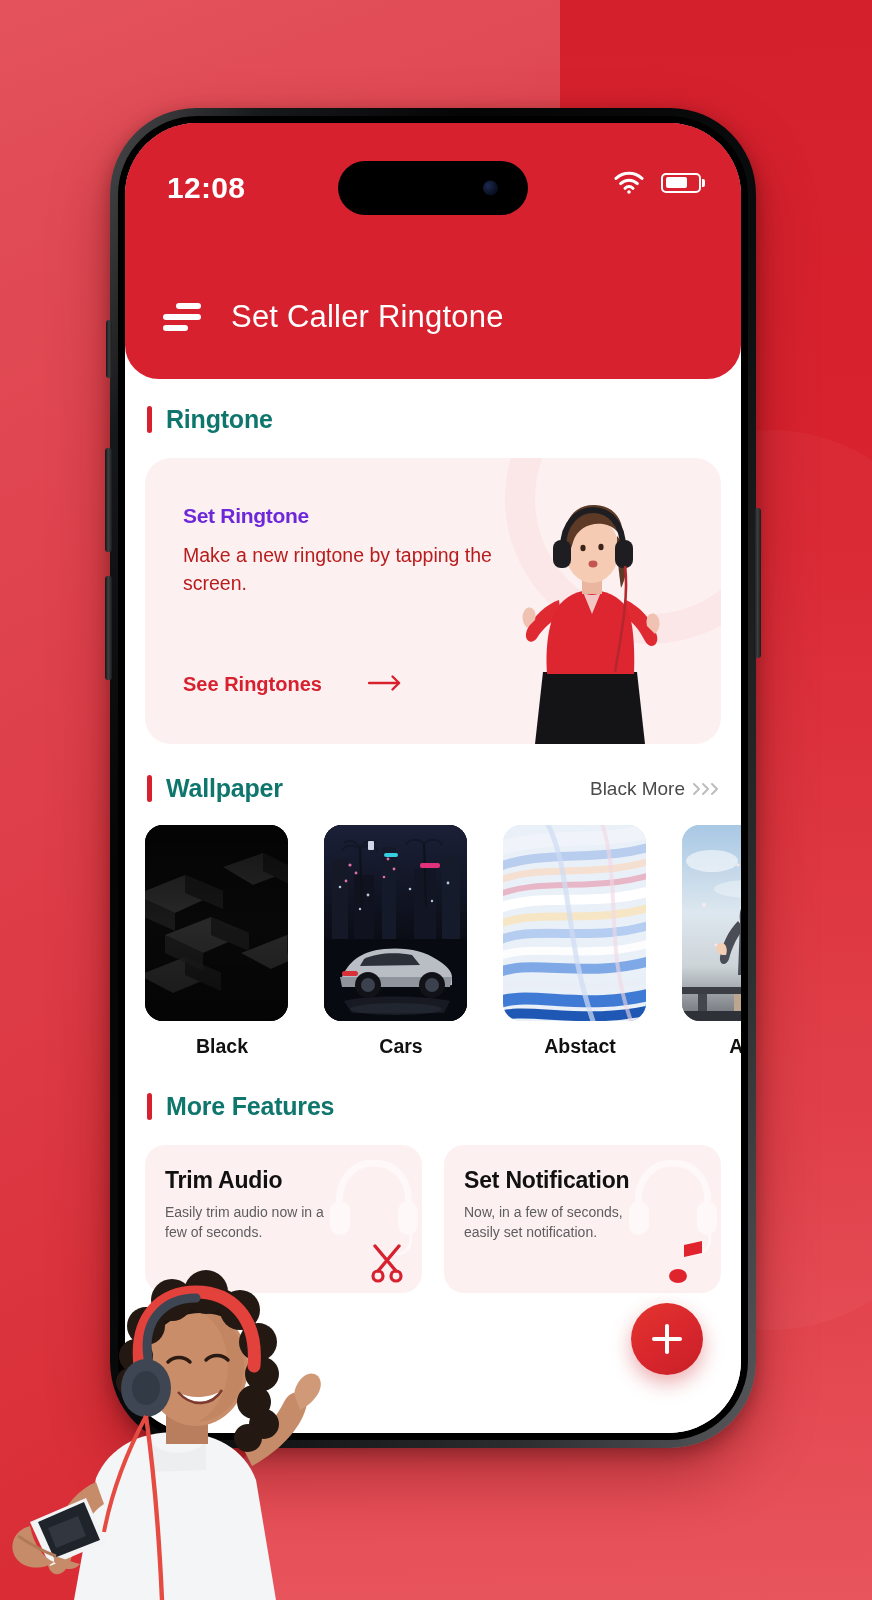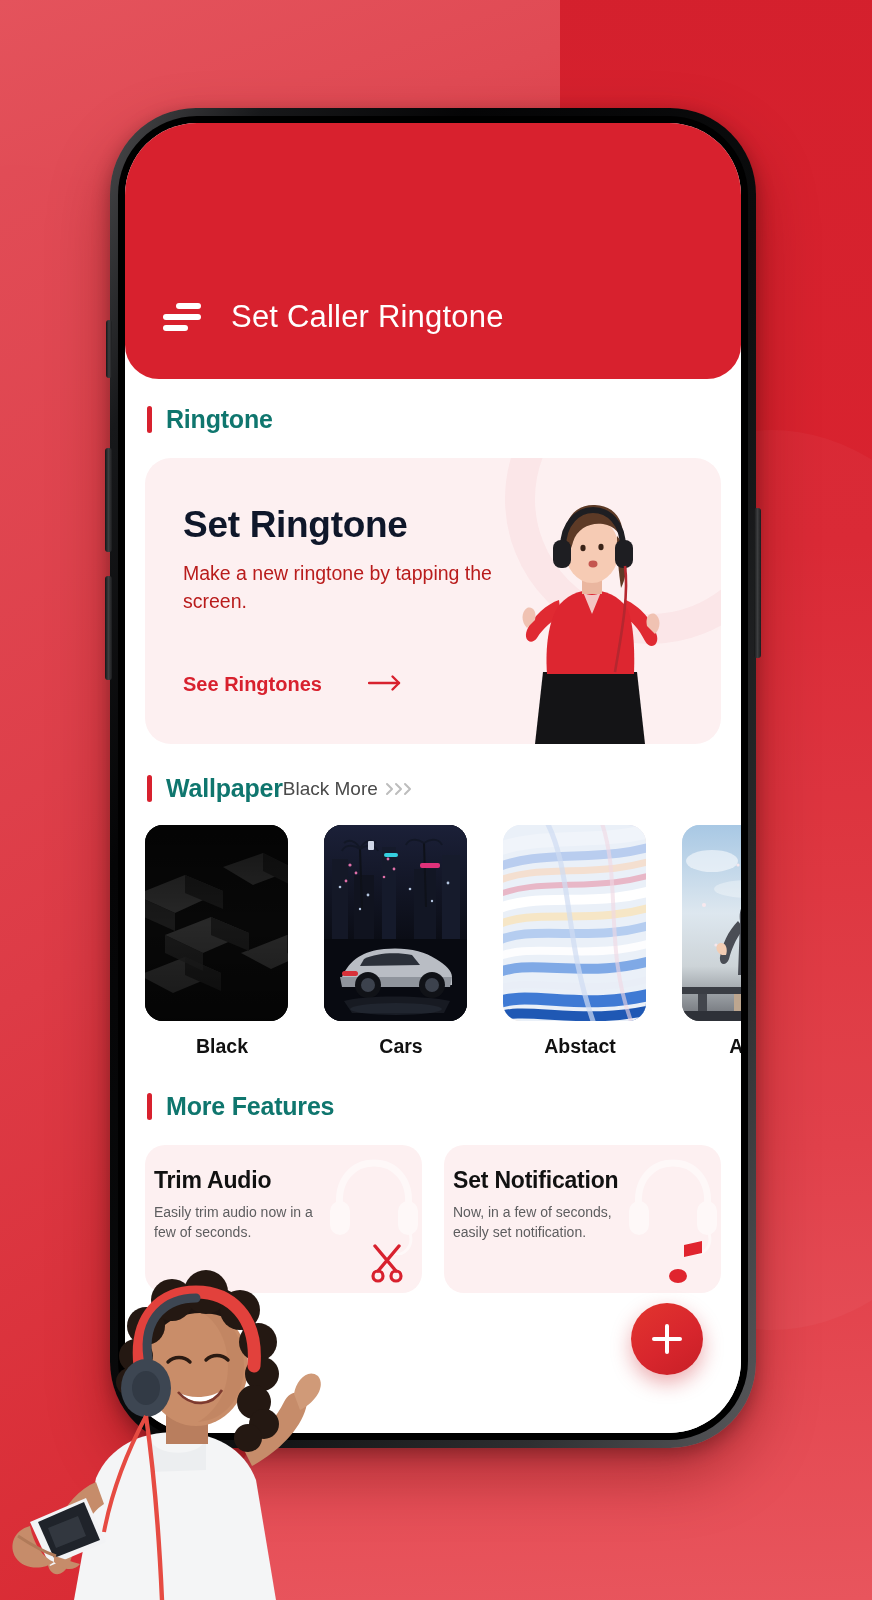--- a/index.html
+++ b/index.html
@@ -112,36 +112,36 @@
   
   .content {
     position:absolute; top:256px; left:0; right:0; bottom:0;
     background:#fff; overflow:hidden;
   }
 
   .sec-head { display:flex; align-items:center; gap:14px; padding:0 0 0 2px; }
   .sec-bar { width:5px; height:27px; background:#d8212e; border-radius:3px; }
   .sec-title { font-size:25px; font-weight:700; color:#0f766e; letter-spacing:-.2px; }
 
-  .row-between { display:flex; align-items:center; }
+  .row-between { display:flex; align-items:center; justify-content:space-between; }
   .view-more { display:flex; align-items:center; gap:6px; cursor:pointer; }
   .view-more span { font-size:19px; color:#4a4a4a; }
   .chevs { display:flex; align-items:center; color:#b9b9b9; font-size:20px; letter-spacing:-5px; }
 
   
   .promo {
     position:relative; margin:24px 20px 0 20px; height:286px;
     background:#fdf0f1; border-radius:26px; overflow:hidden;
   }
   .promo-arc {
     position:absolute; right:-74px; top:-104px; width:290px; height:290px;
     border-radius:50%; border:30px solid rgba(216,33,46,0.045);
   }
   .promo-txt { position:absolute; left:38px; top:46px; width:330px; }
-  .promo-title { font-size:37px; font-weight:700; color:#0f172a; letter-spacing:-.3px; }
+  .promo-title { font-size:21px; font-weight:700; color:#6d28d9; letter-spacing:-.3px; }
   .promo-sub { margin-top:14px; font-size:19.5px; line-height:1.42; color:#b91c1c; }
   .promo-cta { position:absolute; left:38px; bottom:48px; display:flex; align-items:center; gap:46px; cursor:pointer; }
   .promo-cta b { font-size:20px; color:#d8212e; font-weight:700; }
   .arrow-r { color:#d8212e; }
 
   
   .promo-girl { position:absolute; right:24px; bottom:0; width:210px; height:248px; }
 
   
   .wp-strip {
@@ -153,21 +153,21 @@
 
   .th-black { background:#0b0b0b; }
   .th-cars { background:linear-gradient(180deg,#141726 0%,#0d0f18 48%,#07080d 100%); }
   .th-abs { background:linear-gradient(128deg,#f2f6fb 0%,#cdd9ef 14%,#8fb4e8 30%,#e8d7e4 46%,#f4e3c9 58%,#7aa5e6 74%,#2f6fd0 88%,#1d4fa8 100%); }
   .th-anime { background:linear-gradient(180deg,#b9d3e8 0%,#dfe7ee 40%,#cfd5d8 70%,#6d6f74 100%); }
 
   
   .feat-row { display:flex; gap:22px; padding:0 20px; margin-top:24px; }
   .feat {
     position:relative; flex:1; height:148px; border-radius:20px;
-    background:#fdf0f1; overflow:hidden; padding:22px 9px;
+    background:#fdf0f1; overflow:hidden; padding:22px 20px;
   }
   .feat-title { font-size:23px; font-weight:700; color:#111; letter-spacing:-.2px; }
   .feat-sub { margin-top:8px; font-size:14px; line-height:1.45; color:#5d5d5f; max-width:160px; }
   .feat-hp { position:absolute; right:-4px; top:6px; opacity:.5; }
   .feat-ico { position:absolute; right:14px; bottom:10px; }
 
   
   .fab {
     position:absolute; right:38px; bottom:58px;
     width:72px; height:72px; border-radius:50%;
@@ -205,20 +205,41 @@
         <div class="appbar-row">
           <div class="menu-ico">
             <i></i>
               <i></i>
               <i></i>
           </div>
           <div class="appbar-title">Set Caller Ringtone</div>
         </div>
       </div>
 
+      <div class="statusbar">
+        <div class="clock">12:08</div>
+
+        <div class="dynamic-island">
+          <div class="island-cam"></div>
+        </div>
+
+        <div class="status-right">
+          <span class="wifi-ico">
+            <svg width="30" height="23" viewBox="0 0 30 23" fill="none">
+              <path d="M2 7.4C5.6 4.1 10.1 2.3 15 2.3s9.4 1.8 13 5.1" stroke="#fff" stroke-width="3" stroke-linecap="round"></path>
+              <path d="M6.6 12.6c2.4-2.2 5.3-3.4 8.4-3.4s6 1.2 8.4 3.4" stroke="#fff" stroke-width="3" stroke-linecap="round"></path>
+              <path d="M11 17.3c1.2-1.1 2.6-1.7 4-1.7s2.8.6 4 1.7" stroke="#fff" stroke-width="3" stroke-linecap="round"></path>
+              <circle cx="15" cy="21" r="1.8" fill="#fff"></circle>
+            </svg>
+          </span>
+          <span class="batt">
+            <span class="batt-fill" id="batt-fill" style="width:68%"></span>
+          </span>
+        </div>
+      </div>
 
       <div class="content">
 
         <div style="padding:26px 20px 0 20px;">
           <div class="sec-head">
             <div class="sec-bar"></div>
             <div class="sec-title">Ringtone</div>
           </div>
         </div>
 

